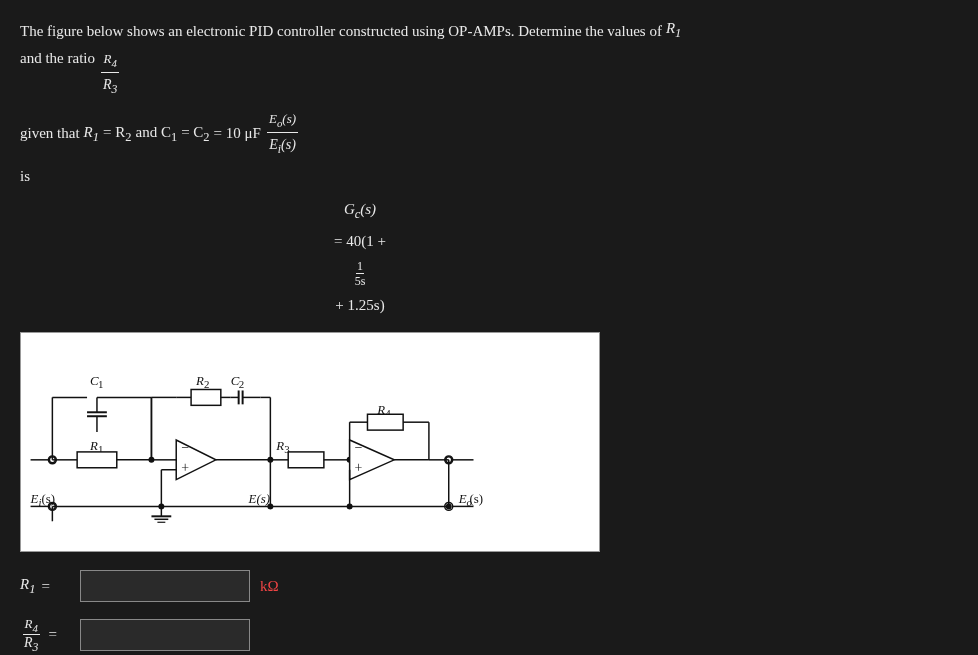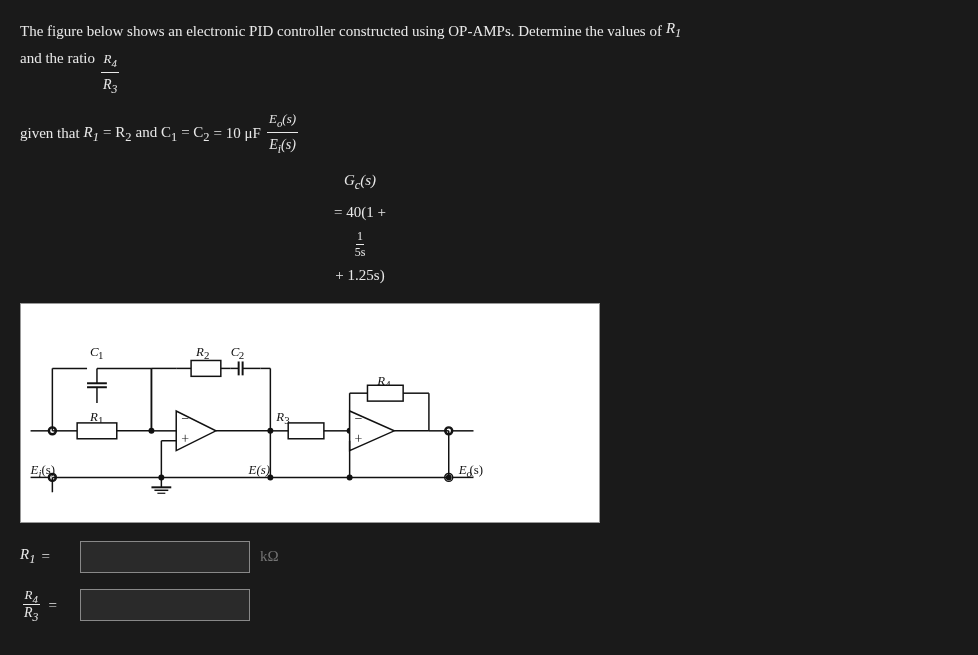--- a/index.html
+++ b/index.html
@@ -135,21 +135,21 @@
       background: #2a2a2a;
       border: 1px solid #888;
       color: #e8e8e8;
       font-size: 14px;
       padding: 4px 8px;
       outline: none;
     }
 
     .answer-unit {
       font-size: 15px;
-      color: #737373;
+      color: #ef4444;
     }
   </style>
 </head>
 <body>
 
 <div class="problem-text">
 
   <div class="line1">
     <span>The figure below shows an electronic PID controller constructed using OP-AMPs. Determine the values of </span>
     <span class="math-italic">R<sub>1</sub></span>
@@ -168,20 +168,23 @@
     <span>= R<sub>2</sub></span>
     <span>and C<sub>1</sub></span>
     <span>= C<sub>2</sub></span>
     <span>= 10 μF</span>
     <span class="fraction">
       <span class="numer math-italic">E<sub>o</sub>(s)</span>
       <span class="denom math-italic">E<sub>i</sub>(s)</span>
     </span>
   </div>
 
+  <div style="margin-top: 4px;">
+    <span>is</span>
+  </div>
 
   <div class="gc-line">
     <span class="math-italic">G<sub>c</sub>(s)</span>
     <span>= 40(1 +</span>
     <span class="fraction-inline">
       <span class="numer">1</span>
       <span class="denom">5s</span>
     </span>
     <span>+ 1.25s)</span>
   </div>

